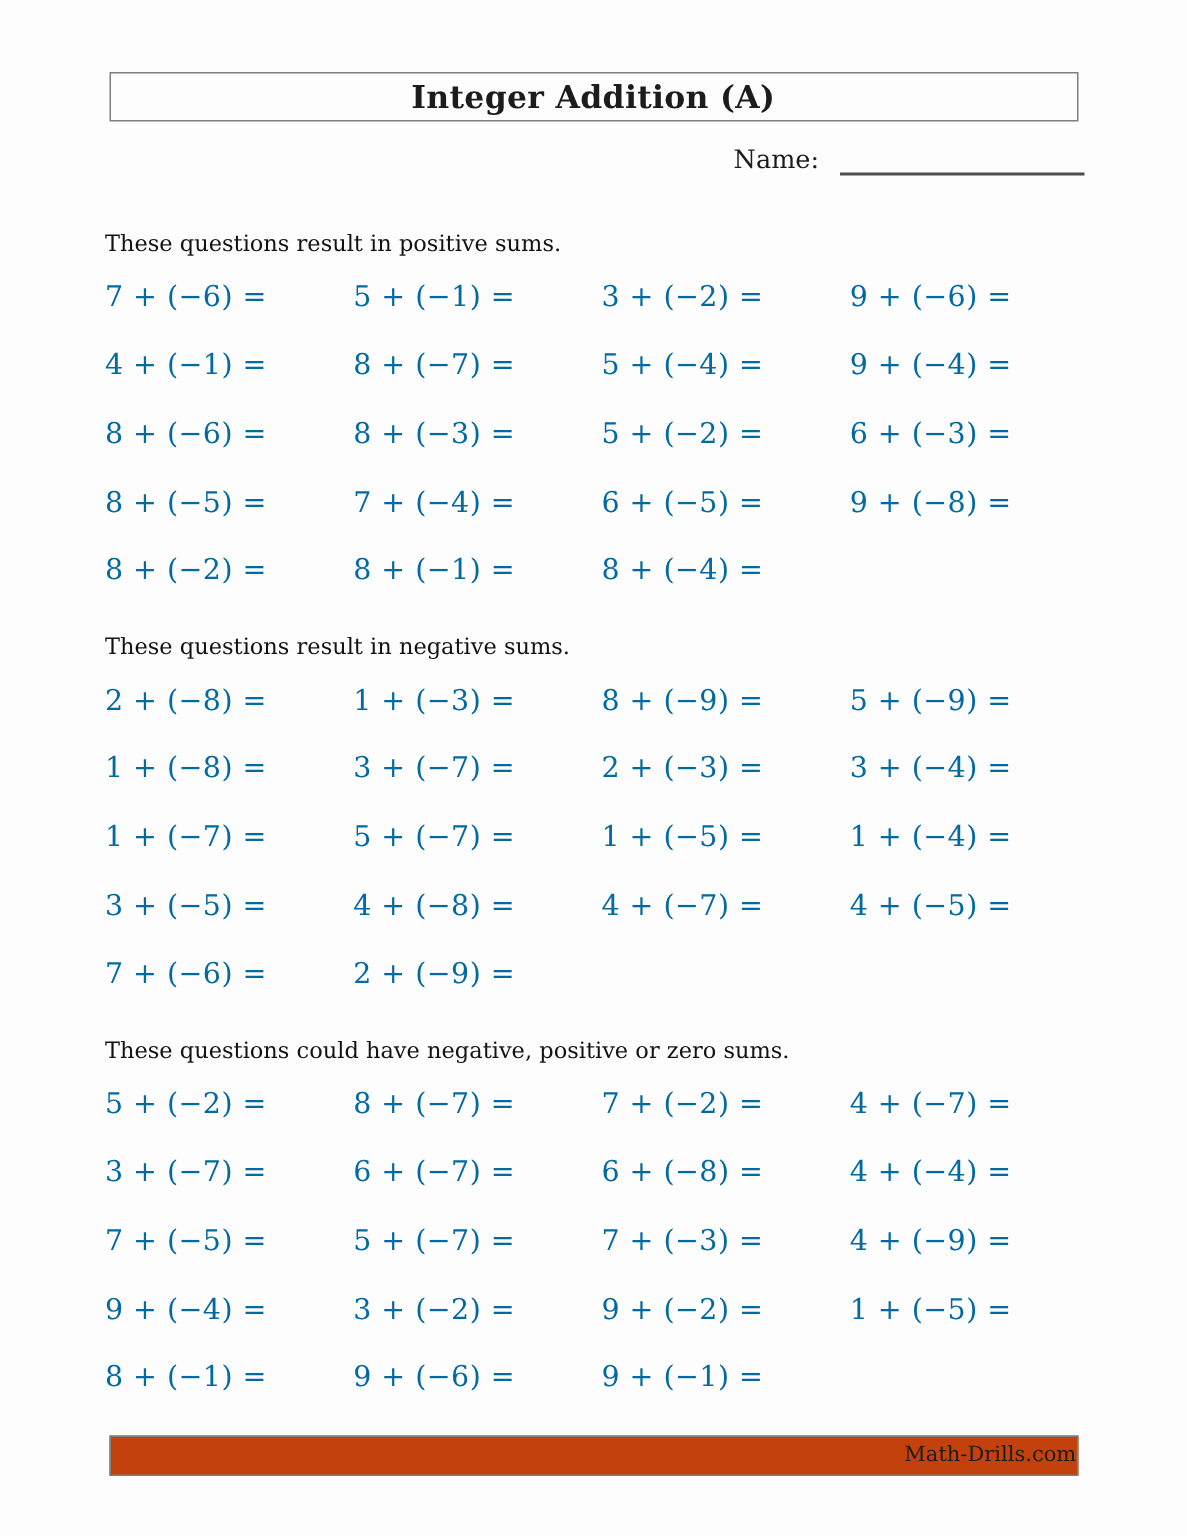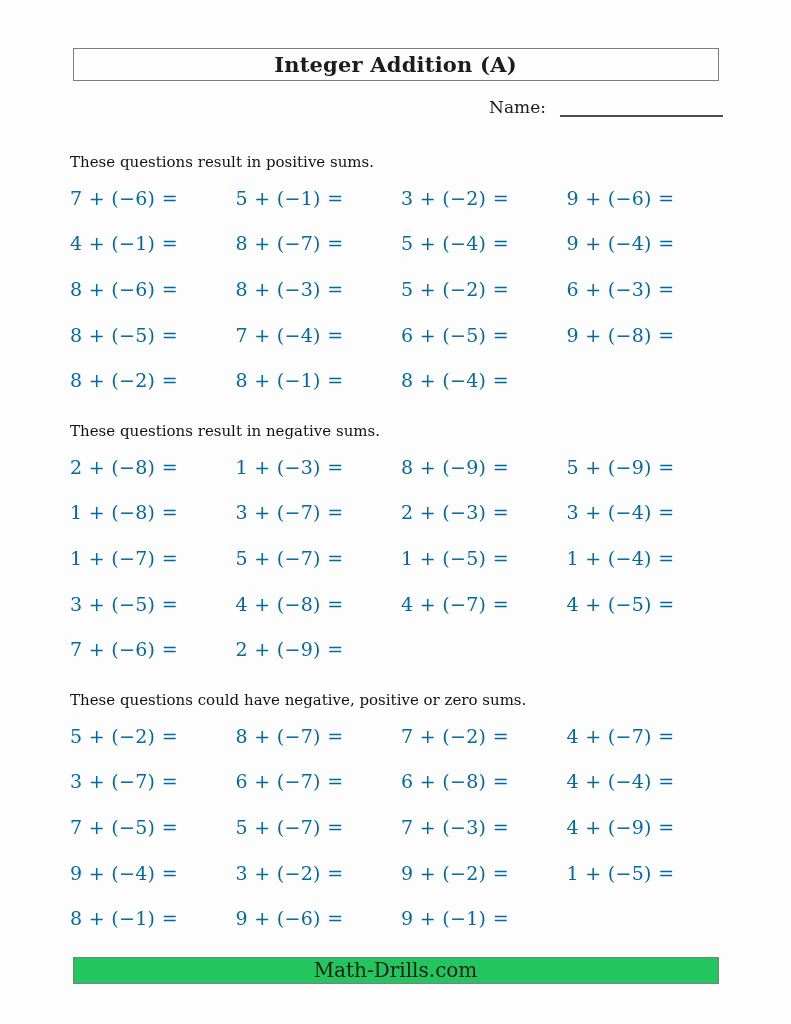--- a/index.html
+++ b/index.html
@@ -74,24 +74,24 @@
     font-size: 19px;
     color: #0369a1;
     white-space: nowrap;
     letter-spacing: 0.3px;
   }
   .footer-box {
     width: 644px;
     height: 25px;
     margin: 16px auto 0 auto;
     border: 1px solid #7f7f7f;
-    background: #22c55e;
-    text-align: center;
+    background: #c2410c;
+    text-align: right;
     line-height: 25px;
-    font-size: 20px;
+    font-size: 14px;
     font-weight: 500;
   }
 </style>
 </head>
 <body>
 
 <div class="page">
 
   <div class="title-box">
     <span>Integer Addition (A)</span>

